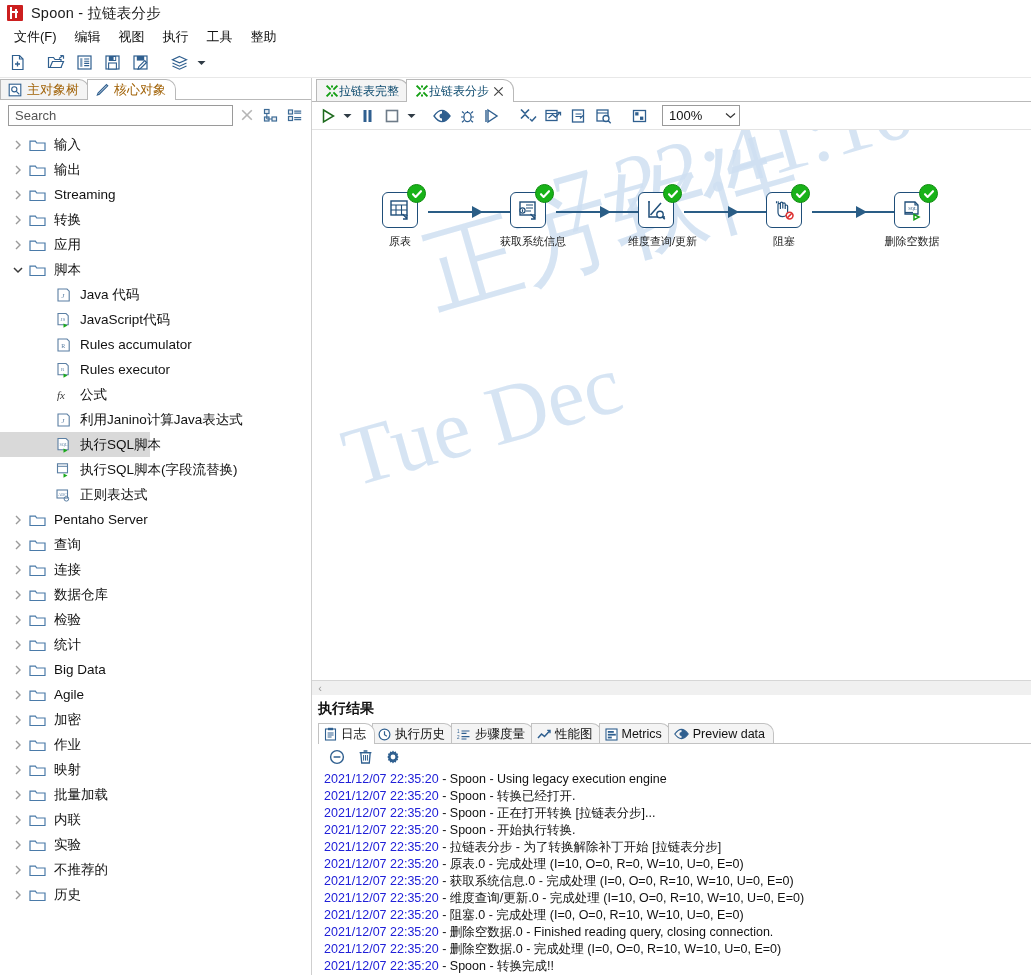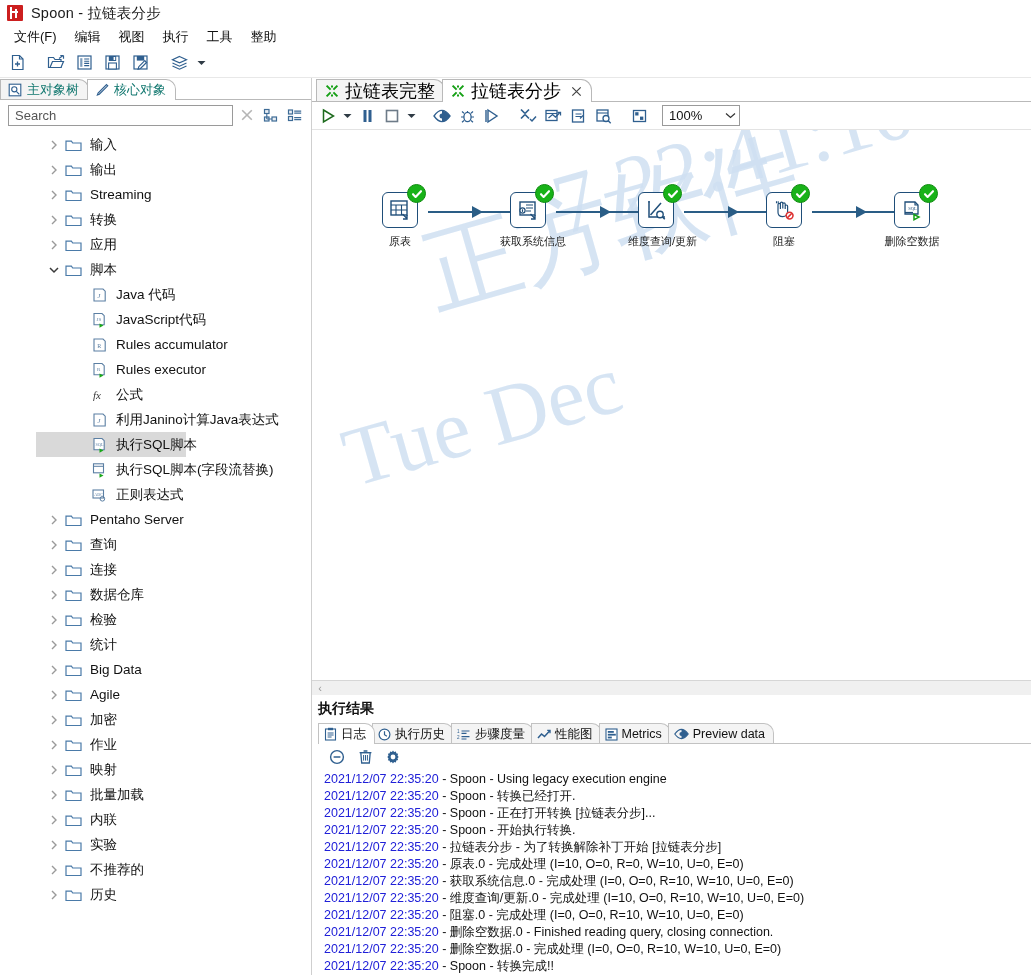--- a/index.html
+++ b/index.html
@@ -73,21 +73,21 @@
     height: 22px; display: flex; align-items: flex-end;
     position: relative; background: #fff;
   }
   .tabstrip::after {
     content:""; position:absolute; left:0; right:0; bottom:0; height:1px; background:#b9b9b9;
   }
   .ptab {
     display: flex; align-items: center; gap: 5px;
     padding: 2px 9px 3px 7px; font-size: 13px; height: 21px;
     border: 1px solid #b9b9b9; border-bottom: none;
-    border-radius: 0 10px 0 0; background: #f4f4f4; color: #0f766e;
+    border-radius: 0 10px 0 0; background: #f4f4f4; color: #a16207;
     position: relative; cursor: default; white-space: nowrap;
   }
   .ptab.active { background: #ffffff; z-index: 3; }
   .ptab.active::after {
     content:""; position:absolute; left:0; right:0; bottom:-1px; height:2px; background:#fff;
   }
   .searchrow {
     height: 30px; display: flex; align-items: center; gap: 4px;
     padding: 3px 6px 3px 8px; background: #fff;
   }
@@ -98,21 +98,21 @@
   }
   .searchbox input {
     border: 0; outline: 0; width: 100%; font-size: 13px;
     font-family: inherit; color: #c2410c; background: transparent;
   }
   .searchbox input::placeholder { color: #555; }
   .srch-btn { width: 20px; height: 22px; display:flex; align-items:center; justify-content:center; }
 
   .tree {
     flex: 1 1 auto; overflow: hidden; position: relative;
-    background: #fff; padding-top: 2px; margin-left: 36px;
+    background: #fff; padding-top: 2px;
   }
   .trow {
     display: flex; align-items: center; height: 25px;
     font-size: 13.5px; color: #111; cursor: default; white-space: nowrap;
     position: relative; z-index: 2;
   }
   .trow .twist {
     width: 16px; flex: 0 0 16px; display:flex; align-items:center; justify-content:center;
     margin-left: 10px;
   }
@@ -128,24 +128,24 @@
     background: #fff; min-width: 0;
   }
   .etabstrip {
     height: 24px; display: flex; align-items: flex-end;
     padding-left: 4px; position: relative; background: #fff;
   }
   .etabstrip::after {
     content:""; position:absolute; left:0; right:0; bottom:0; height:1px; background:#b9b9b9;
   }
   .etab {
-    display:flex; align-items:center; gap:6px; height: 23px;
-    padding: 0 9px 0 8px; font-size: 18px;
+    display:flex; align-items:center; height: 23px;
+    padding: 0 9px 0 8px; font-size: 12px;
     border: 1px solid #b9b9b9; border-bottom: none; background: #f4f4f4;
-    border-radius: 0 11px 0 0; cursor: default; white-space: nowrap; color:#000000;
+    border-radius: 0 11px 0 0; cursor: default; white-space: nowrap; color:#0c4a6e;
   }
   .etab.active { background: #fff; z-index: 3; }
   .etab.active::after { content:""; position:absolute; bottom:-1px; height:2px; }
 
   .ctoolbar {
     height: 28px; display: flex; align-items: center; gap: 1px;
     padding-left: 4px; background: #fff; border-bottom: 1px solid #e3e3e3;
   }
   .ctb { width: 24px; height: 24px; display:flex; align-items:center; justify-content:center; cursor:default;}
   .ctb-caret { width: 13px; height: 24px; display:flex;align-items:center;justify-content:center;}

